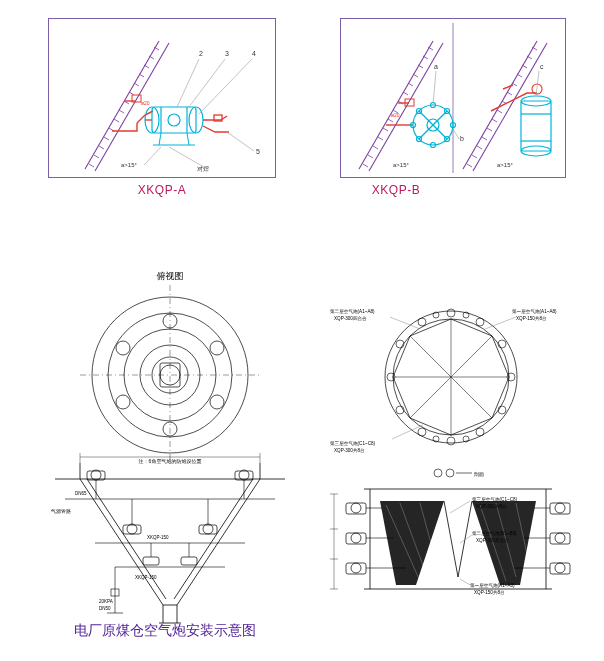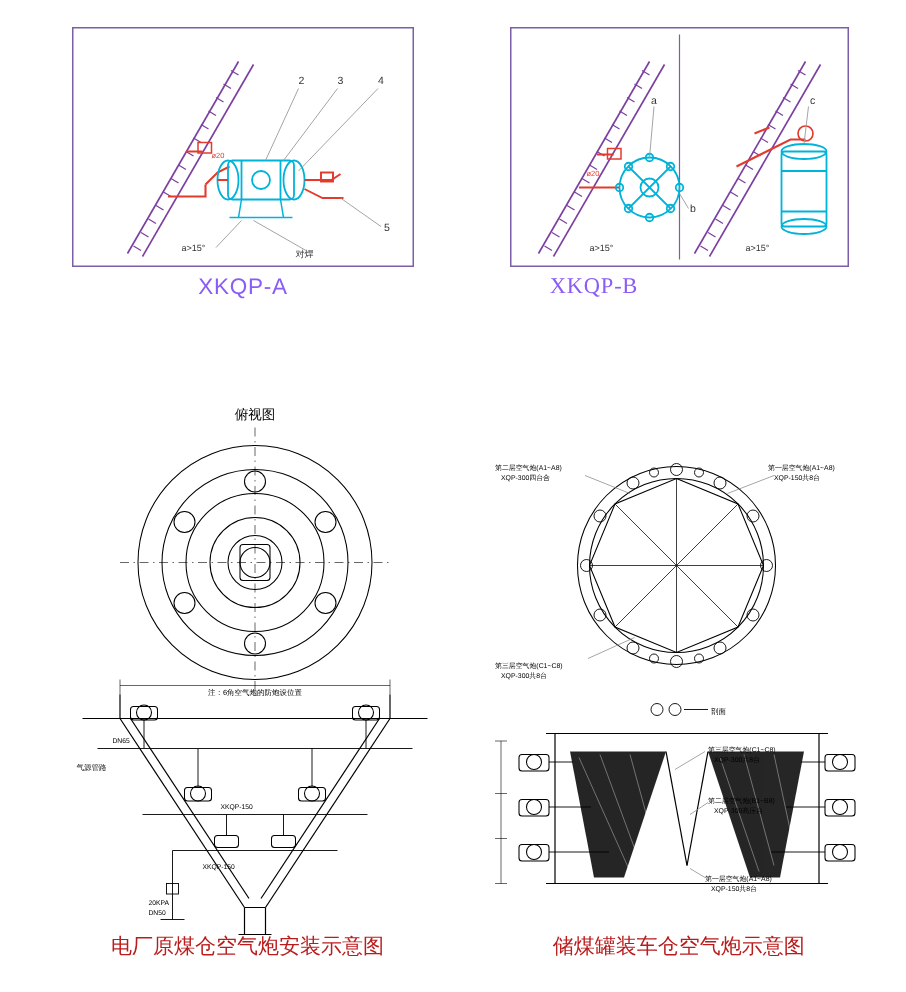--- a/index.html
+++ b/index.html
@@ -33,43 +33,43 @@
     background: #ffffff;
     box-sizing: border-box;
   }
   #box-a { left: 48px;  top: 10px; width: 228px; height: 160px; }
   #box-bc { left: 340px; top: 10px; width: 226px; height: 160px; }
 
   .caption-row {
     position: absolute;
     top: 175px;
     height: 20px;
-    color: #8b5cf6;
-    font-size: 15px;
+    color: #be185d;
+    font-size: 12px;
     text-align: center;
     letter-spacing: .5px;
   }
   #cap-a  { left: 48px;  width: 228px; }
-  #cap-b  { left: 340px; width: 112px; font-family: Liberation Serif, serif; }
+  #cap-b  { left: 340px; width: 112px; }
   #cap-c  { left: 454px; width: 112px; }
 
   
   .big-draw {
     position: absolute;
     background: #ffffff;
     margin-top: 39px;
   }
   #big-left  { left: 35px;  top: 228px; width: 270px; height: 375px; }
   #big-right { left: 320px; top: 250px; width: 262px; height: 353px; }
 
   .big-caption {
     position: absolute;
     top: 622px;
     font-size: 14px;
-    color: #b91c1c;
+    color: #4c1d95;
     text-align: center;
   }
   #bigcap-left  { left: 20px;  width: 290px; }
   #bigcap-right { left: 315px; width: 275px; }
 
   svg { display: block; }
   .lbl { font-family: "Liberation Sans", sans-serif; }
 </style>
 </head>
 <body>
@@ -469,15 +469,14 @@
       <text class="lbl" x="152" y="212" font-size="4.6" fill="#000">第三层空气炮(C1~C8)</text>
       <text class="lbl" x="156" y="219" font-size="4.6" fill="#000">XQP-300共8台</text>
       <text class="lbl" x="152" y="246" font-size="4.6" fill="#000">第二层空气炮(B1~B8)</text>
       <text class="lbl" x="156" y="253" font-size="4.6" fill="#000">XQP-300高压台</text>
       <text class="lbl" x="150" y="298" font-size="4.6" fill="#000">第一层空气炮(A1~A8)</text>
       <text class="lbl" x="154" y="305" font-size="4.6" fill="#000">XQP-150共8台</text>
     </svg>
   </div>
 
   <div class="big-caption" id="bigcap-left">电厂原煤仓空气炮安装示意图</div>
-  <div class="big-caption" id="bigcap-right">储煤罐装车仓空气炮示意图</div>
 
 </div>
 
 </body></html>

